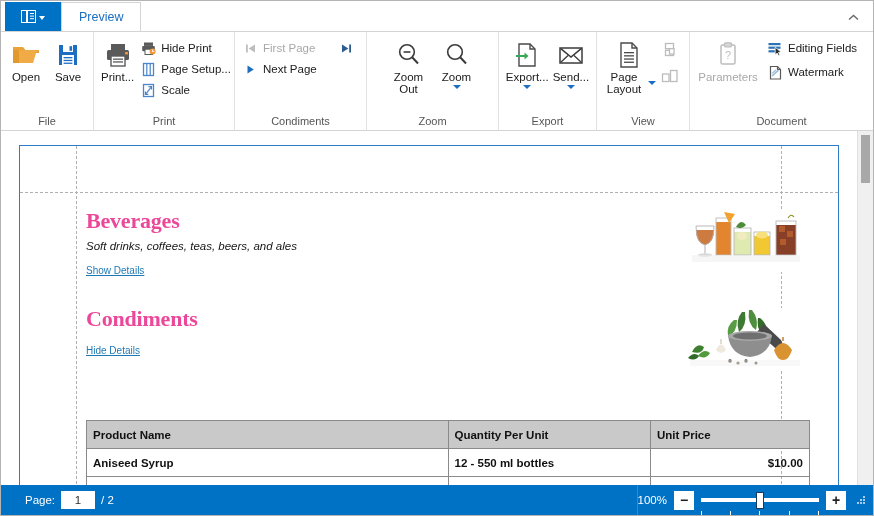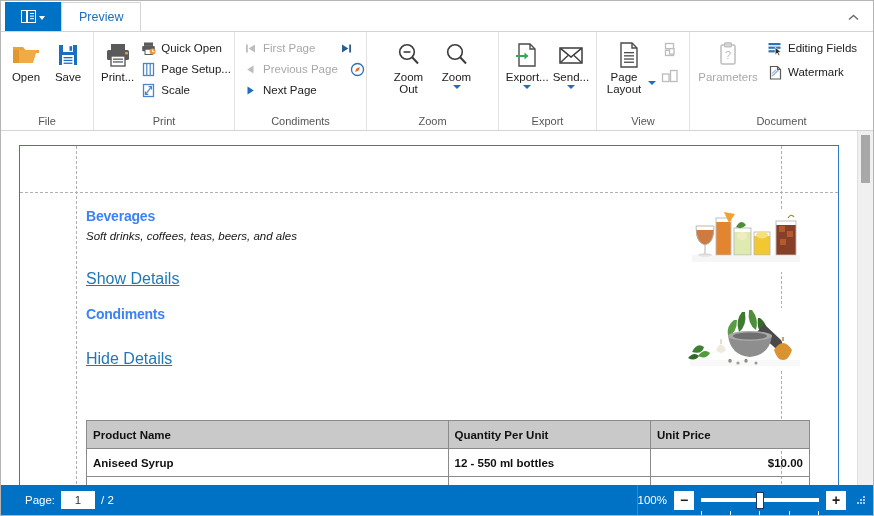--- a/index.html
+++ b/index.html
@@ -180,35 +180,36 @@
   .mguide.v { top: 0; bottom: 0; width: 0; border-left: 1px dashed #b0b0b0; }
   .mguide.h { left: 0; right: 0; height: 0; border-top: 1px dashed #b0b0b0; }
 
   .doccontent {
     position: absolute;
     left: 66px; top: 62px;
     right: 28px;
   }
   .catblock { position: relative; }
   .cat-title {
-    font-size: 14px;
+    font-size: 22px;
     font-weight: bold;
-    color: #3b82f6;
+    color: #ec4899;
     letter-spacing: -0.2px;
+    font-family: Liberation Serif, serif;
   }
   .cat-desc {
     font-size: 11.5px;
     font-style: italic;
     color: #161616;
     margin-top: 6px;
   }
   .cat-link {
     display: inline-block;
-    margin-top: 28px;
-    font-size: 16px;
+    margin-top: 13px;
+    font-size: 10px;
     color: #1f78b4;
     text-decoration: underline;
     cursor: pointer;
   }
   .cat-img {
     position: absolute;
     right: 0; top: 2px;
     width: 126px; height: 62px;
   }
 
@@ -383,21 +384,21 @@
           <div class="smallbtn">
             <span class="sico">
               <svg width="15" height="15" viewBox="0 0 15 15">
                 <rect x="3" y="1.5" width="9" height="3.4" fill="#5a5a5a"></rect>
                 <rect x="1.2" y="4.9" width="12.6" height="5.4" rx="1" fill="#5a5a5a"></rect>
                 <rect x="4" y="8.2" width="7.6" height="5.3" fill="#ffffff" stroke="#5a5a5a" stroke-width="1"></rect>
                 <circle cx="11.6" cy="10.6" r="3" fill="#f0943a"></circle>
                 <path d="M11.6 8.6 v2 h1.7" stroke="#ffffff" stroke-width="1" fill="none"></path>
               </svg>
             </span>
-            <span>Quick Open</span>
+            <span>Hide Print</span>
           </div>
           <div class="smallbtn">
             <span class="sico">
               <svg width="15" height="15" viewBox="0 0 15 15">
                 <rect x="2.5" y="1.5" width="10" height="12" fill="#ffffff" stroke="#4a86c8" stroke-width="1.3"></rect>
                 <rect x="5.2" y="1.5" width="1.2" height="12" fill="#4a86c8"></rect>
                 <rect x="8.6" y="1.5" width="1.2" height="12" fill="#4a86c8"></rect>
               </svg>
             </span>
             <span>Page Setup...</span>
@@ -430,39 +431,20 @@
                 </svg>
               </span>
               <span>First Page</span>
             </div>
             <div class="spacer"></div>
             <div class="smallbtn" style="padding-right:6px">
               <span class="sico">
                 <svg width="13" height="13" viewBox="0 0 13 13">
                   <path d="M2 2.5 L2 10.5 L8.4 6.5 z" fill="#2c5d8f"></path>
                   <rect x="9.2" y="2.5" width="1.8" height="8" fill="#2c5d8f"></rect>
-                </svg>
-              </span>
-            </div>
-          </div>
-          <div class="navrow">
-            <div class="smallbtn disabled">
-              <span class="sico">
-                <svg width="13" height="13" viewBox="0 0 13 13">
-                  <path d="M9.5 2.5 L9.5 10.5 L3.2 6.5 z" fill="#bdbdbd"></path>
-                </svg>
-              </span>
-              <span>Previous Page</span>
-            </div>
-            <div class="spacer"></div>
-            <div class="smallbtn" style="padding-right:6px">
-              <span class="sico">
-                <svg width="15" height="15" viewBox="0 0 15 15">
-                  <circle cx="7.5" cy="7.5" r="6" fill="#ffffff" stroke="#2c73b5" stroke-width="1.3"></circle>
-                  <path d="M10 5 L6.3 6.6 L5 10 L8.7 8.4 z" fill="#e8683c"></path>
                 </svg>
               </span>
             </div>
           </div>
           <div class="navrow">
             <div class="smallbtn">
               <span class="sico">
                 <svg width="13" height="13" viewBox="0 0 13 13">
                   <path d="M3.5 2.5 L3.5 10.5 L9.8 6.5 z" fill="#1b6ec2"></path>
                 </svg>

